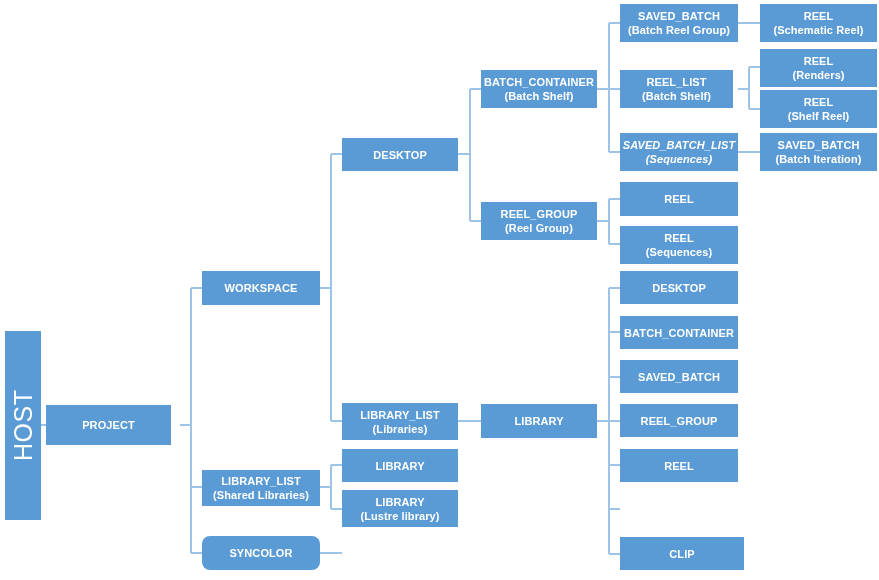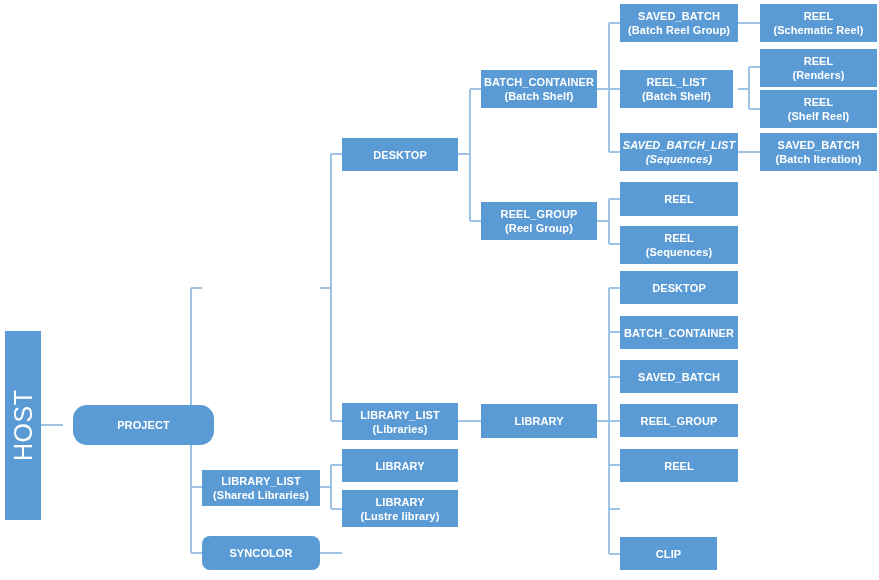--- a/index.html
+++ b/index.html
@@ -129,24 +129,27 @@
       <path d="M331,509 L342,509"></path>
 
       <path d="M320,553 L342,553"></path>
     </g>
   </svg>
 
   <div class="node root" style="left:5px; top:331px; width:36px; height:189px;">
     <span class="line1">HOST</span>
   </div>
 
-  <div class="node" style="left:73px; top:405px; width:141px; height:40px;border-radius:14px;">
+  <div class="node" style="left:46px; top:405px; width:125px; height:40px;">
     <span class="line1">PROJECT</span>
   </div>
 
+  <div class="node" style="left:202px; top:271px; width:118px; height:34px;">
+    <span class="line1">WORKSPACE</span>
+  </div>
 
   <div class="node" style="left:202px; top:470px; width:118px; height:36px;">
     <span class="line1">LIBRARY_LIST</span>
     <span class="line2">(Shared Libraries)</span>
   </div>
 
   <div class="node" style="left:202px; top:536px; width:118px; height:34px;border-radius:8px;">
     <span class="line1">SYNCOLOR</span>
   </div>
 
@@ -221,21 +224,21 @@
 
   <div class="node" style="left:620px; top:404px; width:118px; height:33px;">
     <span class="line1">REEL_GROUP</span>
   </div>
 
   <div class="node" style="left:620px; top:449px; width:118px; height:33px;">
     <span class="line1">REEL</span>
   </div>
 
 
-  <div class="node" style="left:620px; top:537px; width:97px; height:33px;">
+  <div class="node" style="left:620px; top:537px; width:124px; height:33px;">
     <span class="line1">CLIP</span>
   </div>
 
   <div class="node" style="left:760px; top:4px; width:117px; height:38px;">
     <span class="line1">REEL</span>
     <span class="line2">(Schematic Reel)</span>
   </div>
 
   <div class="node" style="left:760px; top:49px; width:117px; height:38px;">
     <span class="line1">REEL</span>

